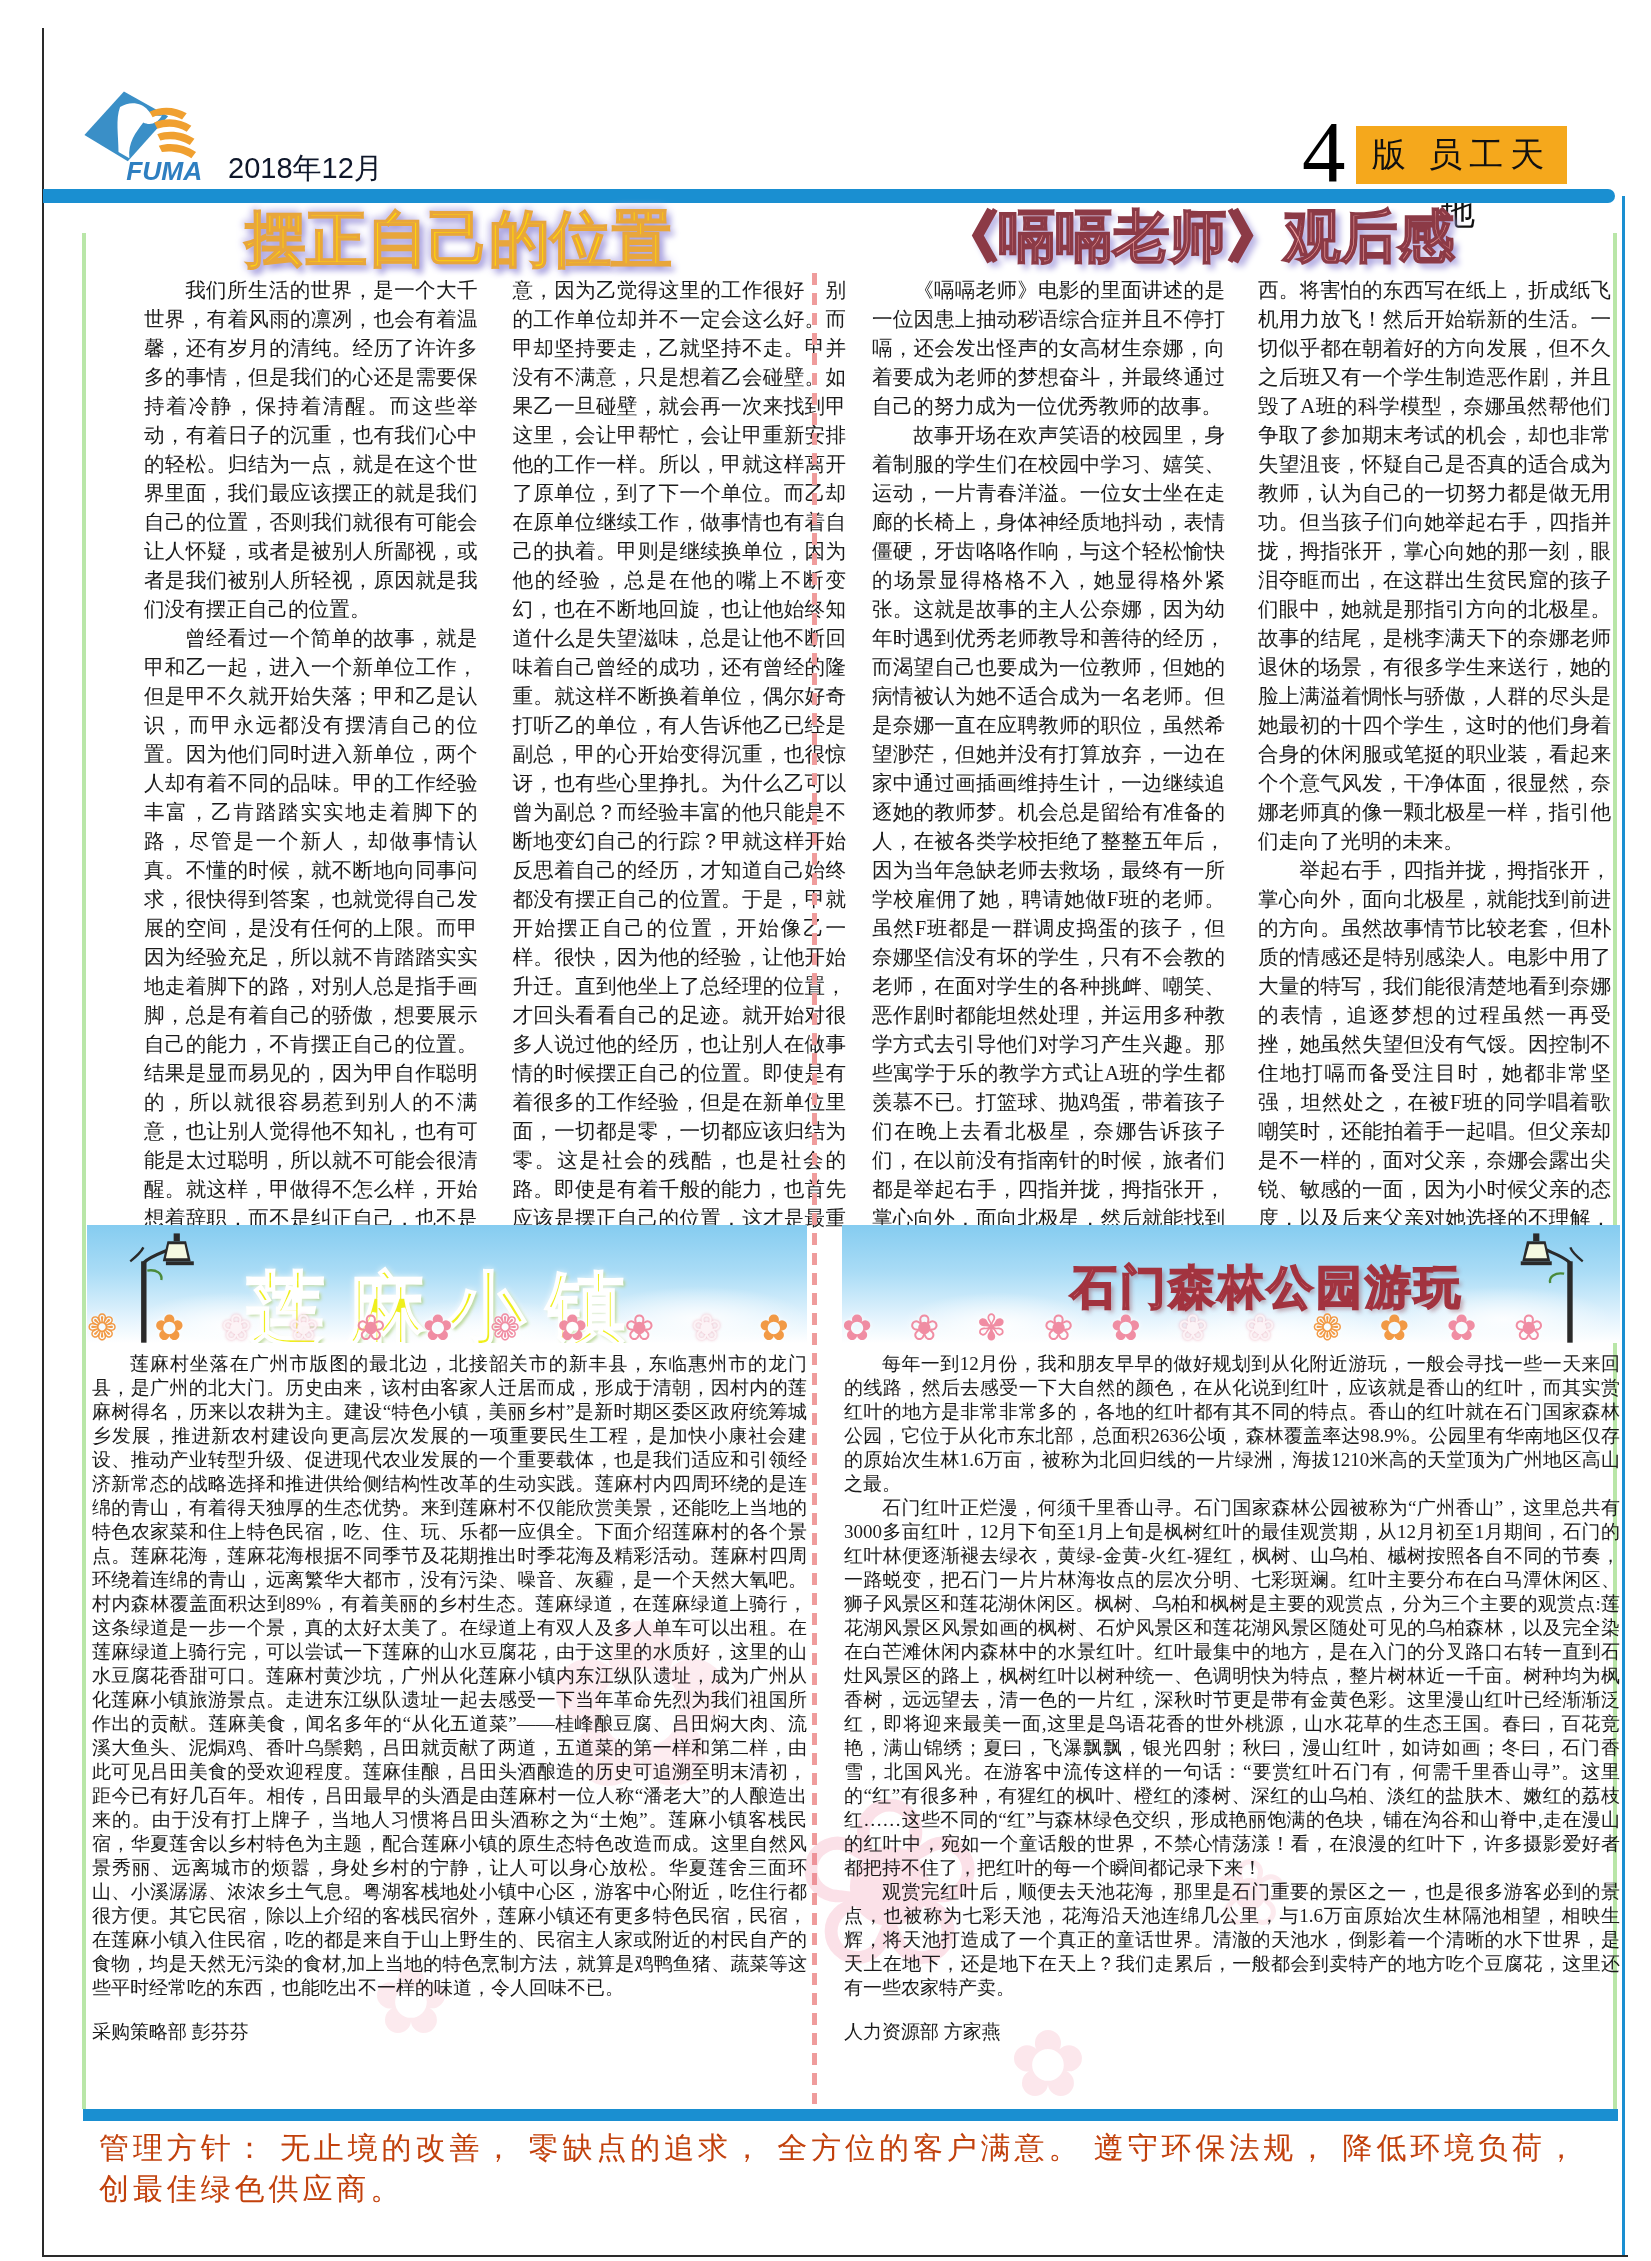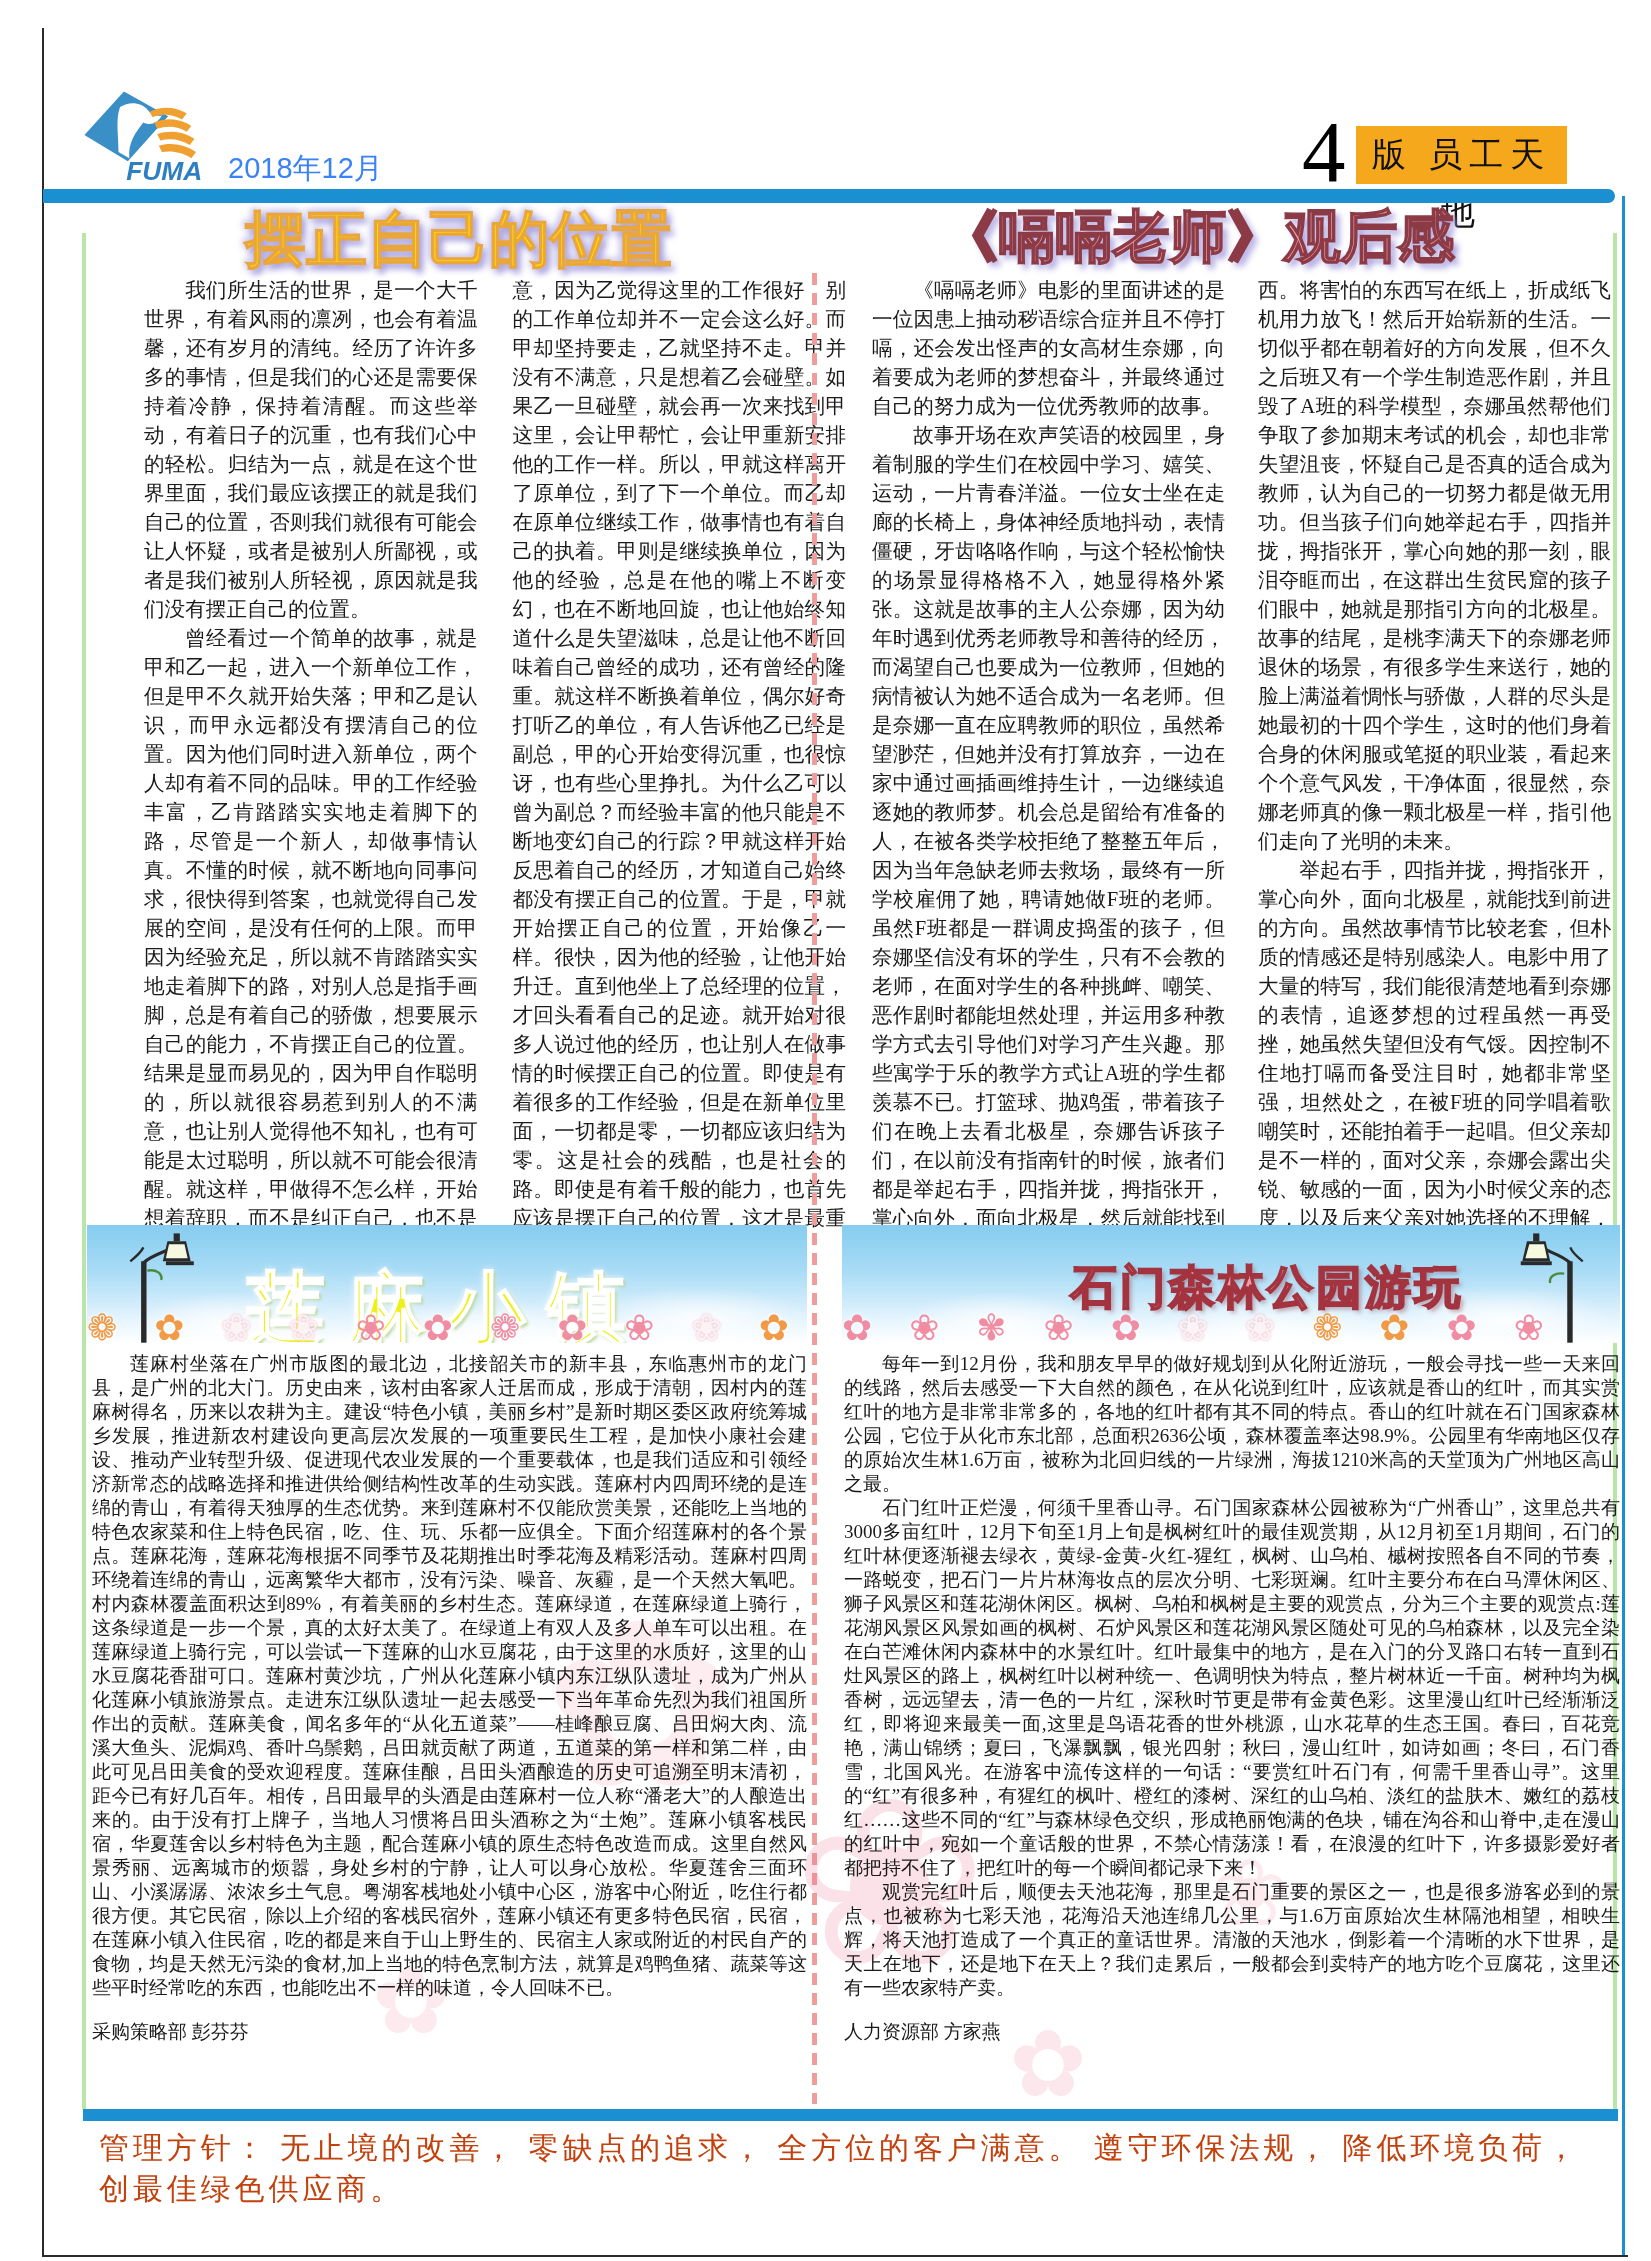--- a/index.html
+++ b/index.html
@@ -8,21 +8,21 @@
   .abs{position:absolute;}
   
   .border-left{left:42px;top:28px;width:2.3px;height:2229px;background:#2a2a2a;}
   .border-bottom{left:42px;top:2255px;width:1586px;height:2.3px;background:#2a2a2a;}
   .border-right-blue{left:1622px;top:196px;width:3.1px;height:2059px;background:#1a8fd1;}
   .inner-green-left{left:82px;top:233px;width:3.9px;height:1876px;background:#b9e6a8;}
   .inner-green-right{left:1613px;top:233px;width:3.9px;height:1876px;background:#b9e6a8;}
   
   .logo-box{left:81px;top:90px;width:144px;height:93px;}
   .date{left:228px;top:149px;font-family:"Liberation Sans","DejaVu Sans",sans-serif;
-        font-size:29px;color:#3b82f6;text-align:center;}
+        font-size:29px;color:#0f172a;text-align:center;}
   .page-num{left:1302px;top:113px;font-size:87px;line-height:78px;color:#000;}
   .badge{left:1356px;top:126px;width:211px;height:58px;background:#f5a81c;
          text-align:center;line-height:58px;font-size:34px;letter-spacing:7px;color:#111;}
   .header-bar{left:43px;top:189px;width:1572px;height:14px;background:#1a8fd1;
               border-radius:0 9.3px 9.3px 0;}
   
   .title1{left:113px;top:199px;width:691px;text-align:center;font-size:61px;font-weight:bold;
           color:#ffd60a;-webkit-text-stroke:1.2px #e8a63c;
           text-shadow:3.9px 4.7px 6.2px #a49ddd,-2.3px -2.3px 6.2px #c9c3ec,0 0 11px #b7b0e6;}
   .title2{left:814px;top:199px;width:768px;text-align:center;font-size:57px;font-weight:bold;

